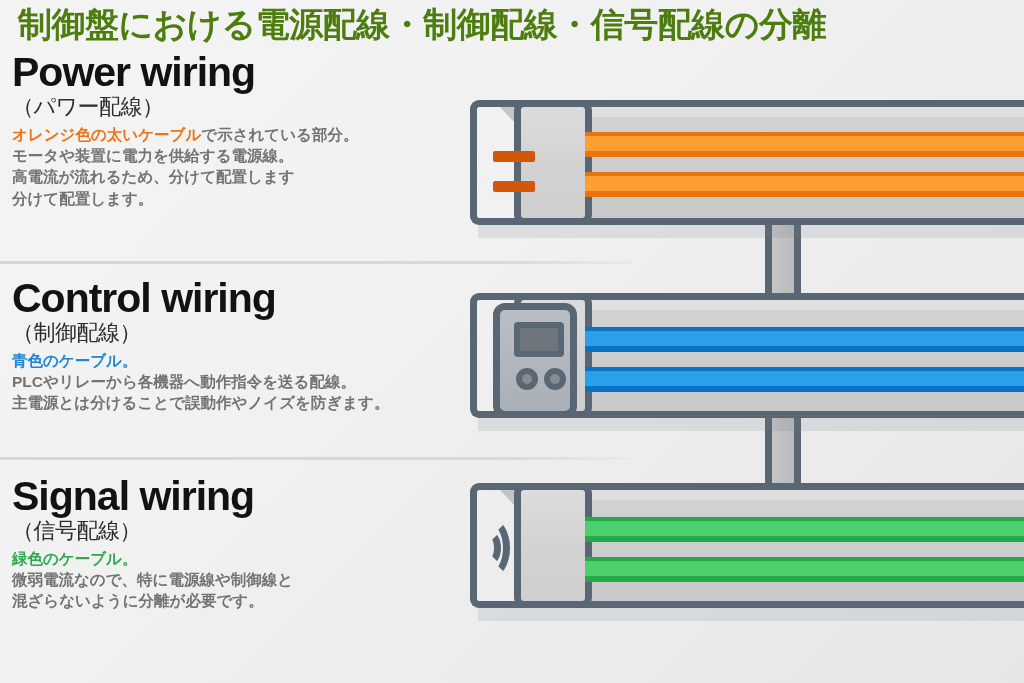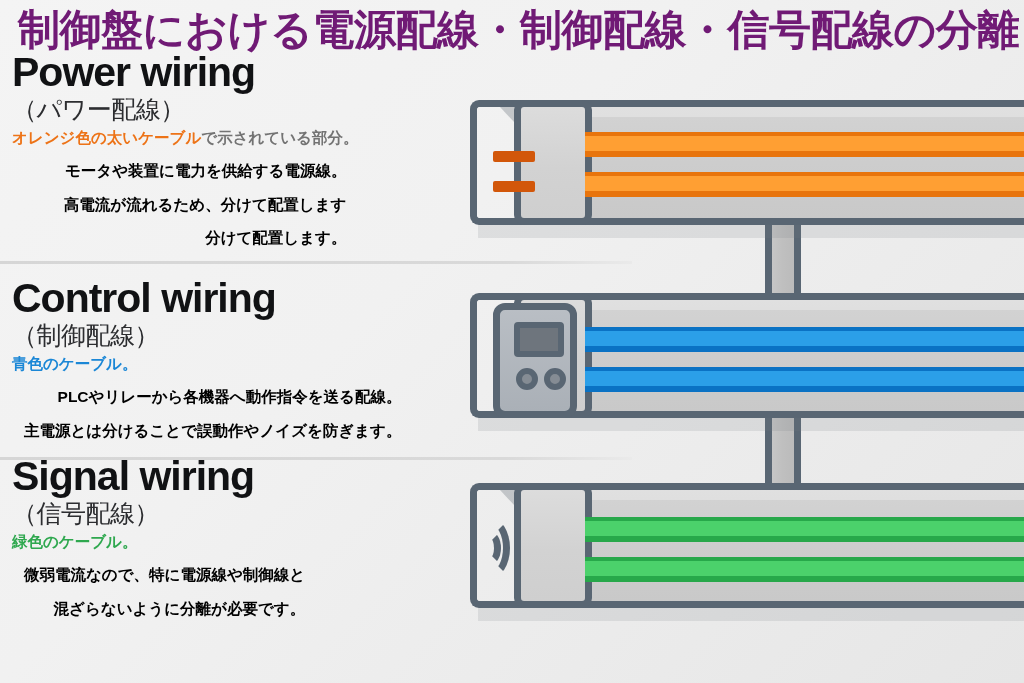--- a/index.html
+++ b/index.html
@@ -6,41 +6,41 @@
   body{
     width:1024px;height:683px;overflow:hidden;position:relative;
     font-family:"Liberation Sans","DejaVu Sans",sans-serif;
     background:linear-gradient(135deg,#f4f4f4 0%,#f1f1f1 40%,#e6e6e6 100%);
   }
   #canvas{position:absolute;inset:0;width:1024px;height:683px;}
 
   
   .title{
     position:absolute;left:18px;top:2px;width:1000px;
-    font-size:42px;font-weight:700;letter-spacing:-0.5px;
-    color:#701a75;white-space:nowrap;
+    font-size:34px;font-weight:700;letter-spacing:-0.5px;
+    color:#4d7c0f;white-space:nowrap;
   }
 
   
   .sect{position:absolute;left:12px;}
   .sect-h{
     font-size:41px;font-weight:700;color:#111214;
     line-height:1.0;letter-spacing:-1px;margin:0;
   }
   .sect-sub{
-    font-size:25px;font-weight:400;color:#2c2d30;
+    font-size:22px;font-weight:400;color:#2c2d30;
     line-height:1.12;margin:2px 0 0 0;letter-spacing:-0.5px;
   }
   .sect-lead{
     font-size:15.5px;font-weight:700;line-height:1.32;margin:5px 0 0 0;
   }
   .sect-lead .rest{font-weight:700;color:#737373;}
   .sect-body{
-    font-size:15.5px;font-weight:700;color:#000000;
-    line-height:1.38;margin:12px;text-align:right;
+    font-size:15.5px;font-weight:700;color:#737373;
+    line-height:1.38;margin:0;
   }
   .sep{
     position:absolute;left:0;height:3px;width:632px;
     background:linear-gradient(90deg,#d6d6d6 0%,#d9d9d9 80%,#eaeaea 100%);
   }
 
   
   .duct-wrap{position:absolute;}
   .shadow{
     position:absolute;background:rgba(120,125,132,.16);
@@ -131,21 +131,21 @@
   <div class="sect" style="top:278px;">
     <h2 class="sect-h">Control wiring</h2>
     <p class="sect-sub">（制御配線）</p>
     <p class="sect-lead"><span style="color:#1B87D6">青色のケーブル。</span><span class="rest"></span></p>
     <p class="sect-body">PLCやリレーから各機器へ動作指令を送る配線。</p>
     <p class="sect-body">主電源とは分けることで誤動作やノイズを防ぎます。</p>
   </div>
 
   <div class="sep" style="top:457px;"></div>
 
-  <div class="sect" style="top:456px;">
+  <div class="sect" style="top:476px;">
     <h2 class="sect-h">Signal wiring</h2>
     <p class="sect-sub">（信号配線）</p>
     <p class="sect-lead"><span style="color:#2FA84F">緑色のケーブル。</span><span class="rest"></span></p>
     <p class="sect-body">微弱電流なので、特に電源線や制御線と</p>
     <p class="sect-body">混ざらないように分離が必要です。</p>
   </div>
 
   <div class="vbar" style="left:765px;top:220px;width:36px;height:76px;"></div>
 
   <div class="vbar" style="left:765px;top:412px;width:36px;height:76px;"></div>

